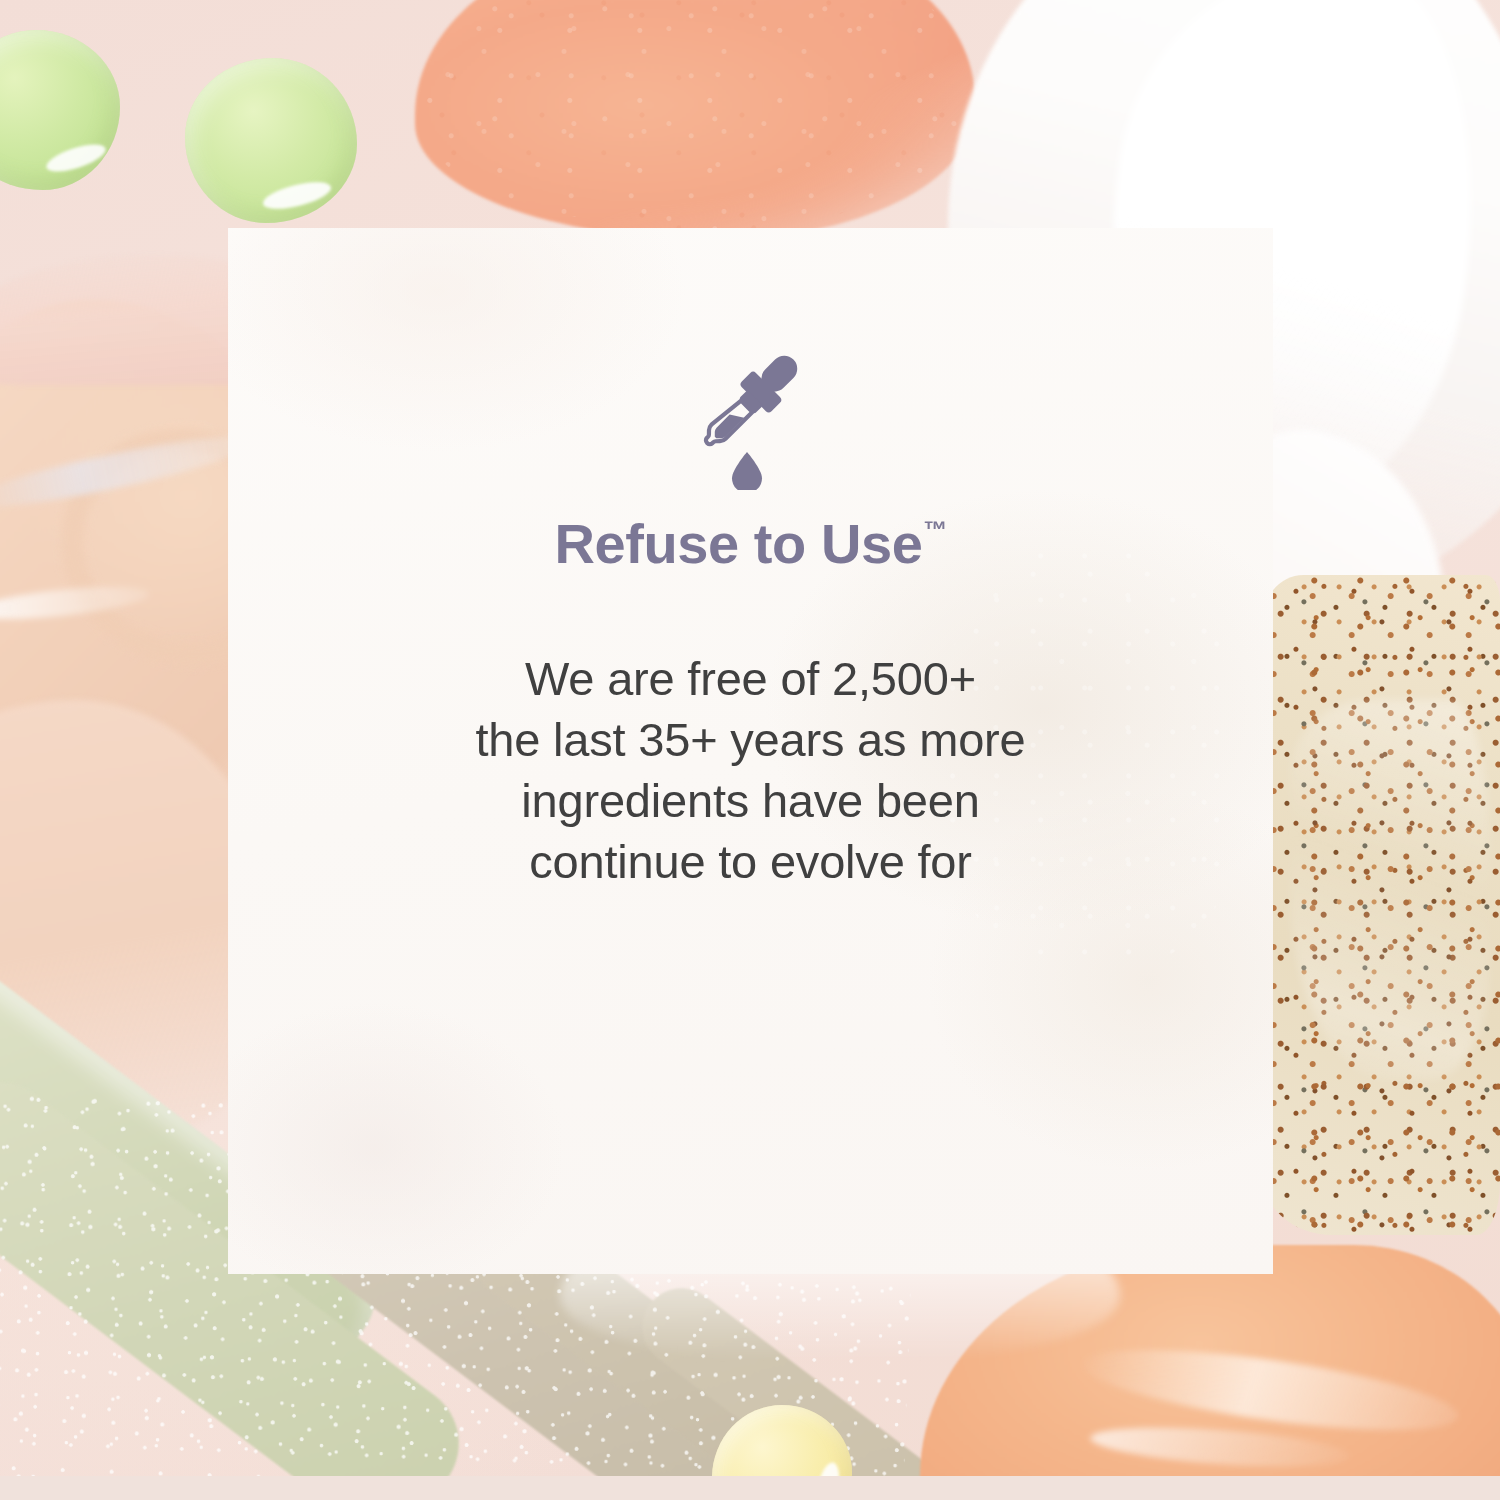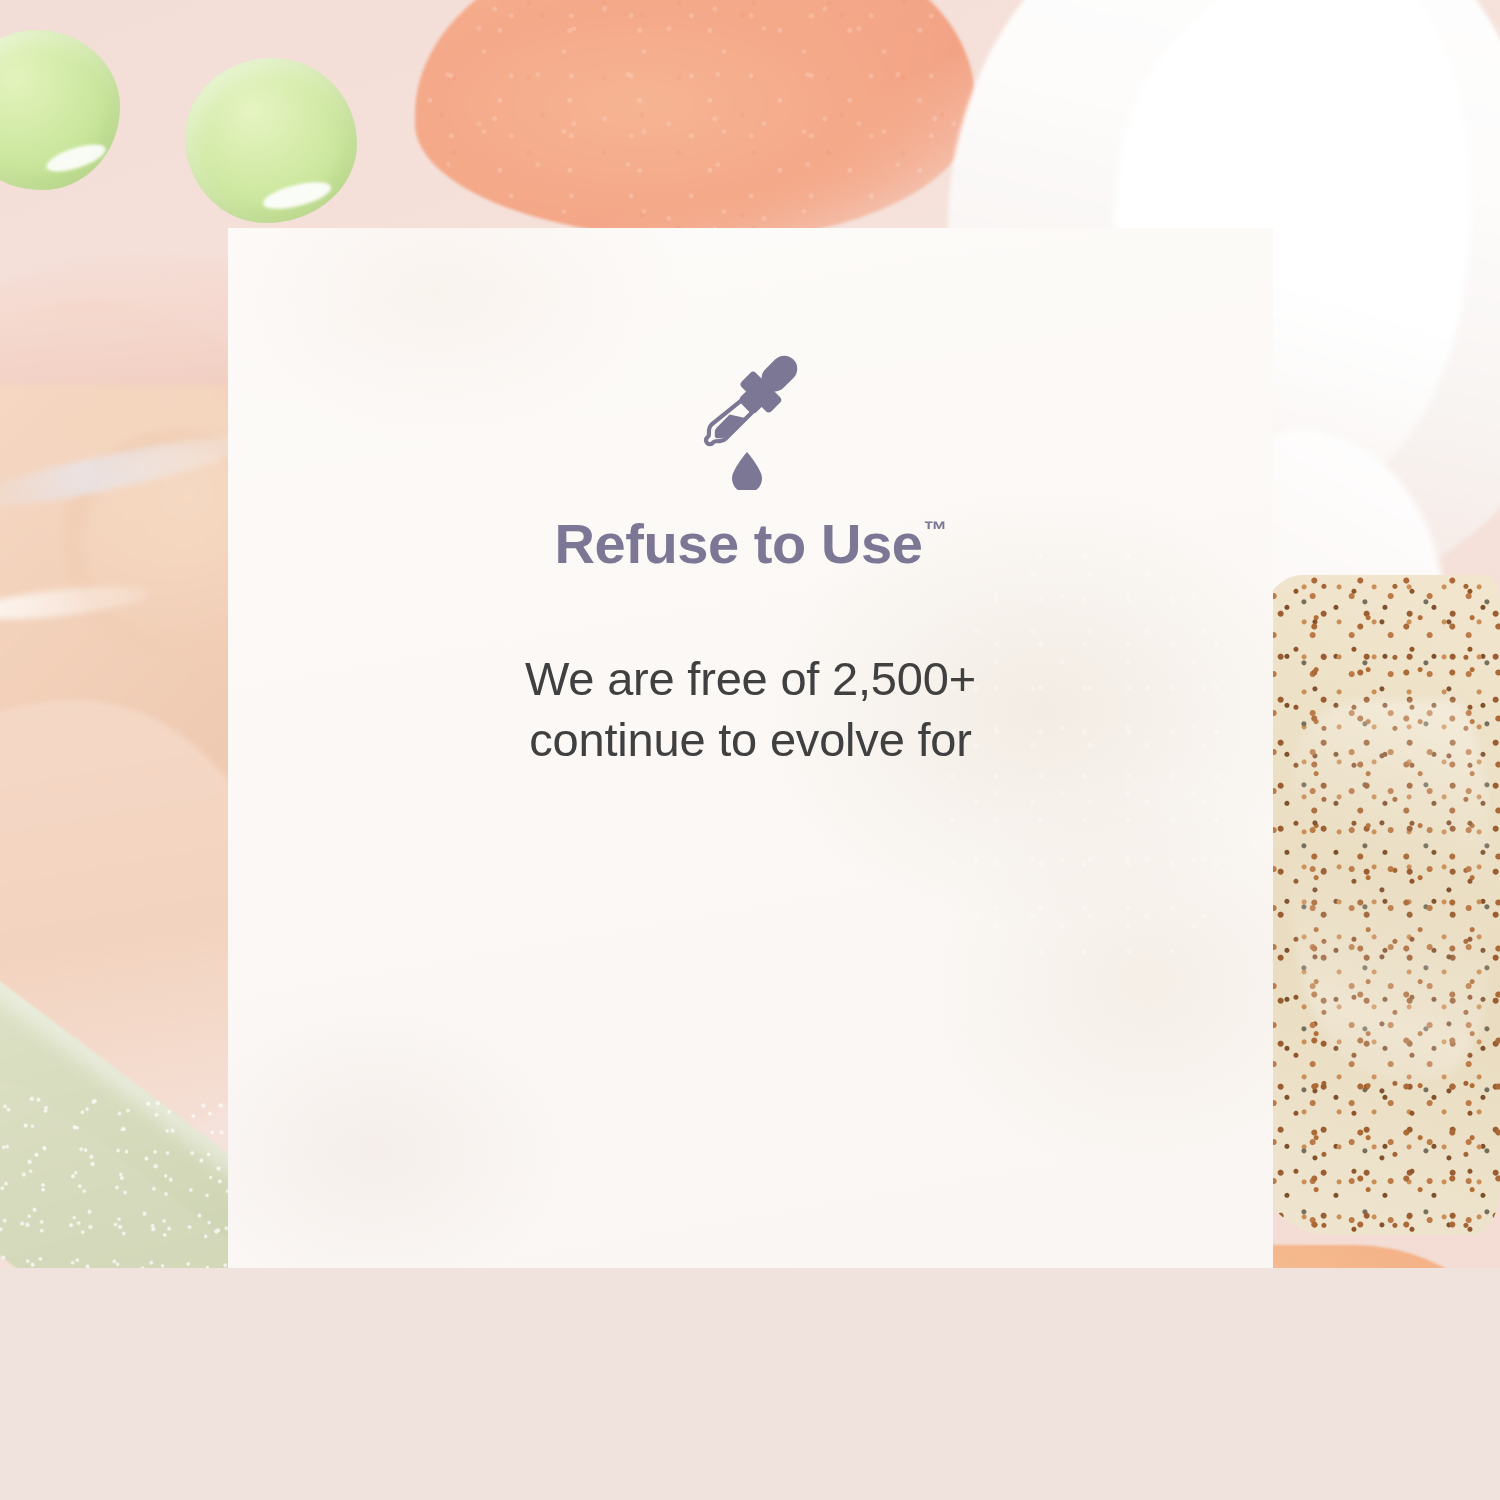--- a/index.html
+++ b/index.html
@@ -7,21 +7,21 @@
     padding: 0;
     background: #f0e2dc;
   }
   body {
     font-family: "Liberation Sans", sans-serif;
   }
 
   #stage {
     position: relative;
     width: 1500px;
-    height: 1268px;
+    height: 1476px;
     overflow: hidden;
     background: #f2ddd6;
   }
 
   
   .bg-layer {
     position: absolute;
     pointer-events: none;
   }
 
@@ -450,19 +450,21 @@
         </svg>
       </div>
 
       <h1 id="card-title">
         <span>Refuse to Use</span>
           <span id="card-title-tm">™</span>
       </h1>
 
       <div id="card-body">
         <p>We are free of 2,500+</p>
+        <p>the last 35+ years as more</p>
+        <p>ingredients have been</p>
         <p>continue to evolve for</p>
       </div>
 
     </div>
   </div>
 
 </div>
 
 </body></html>

